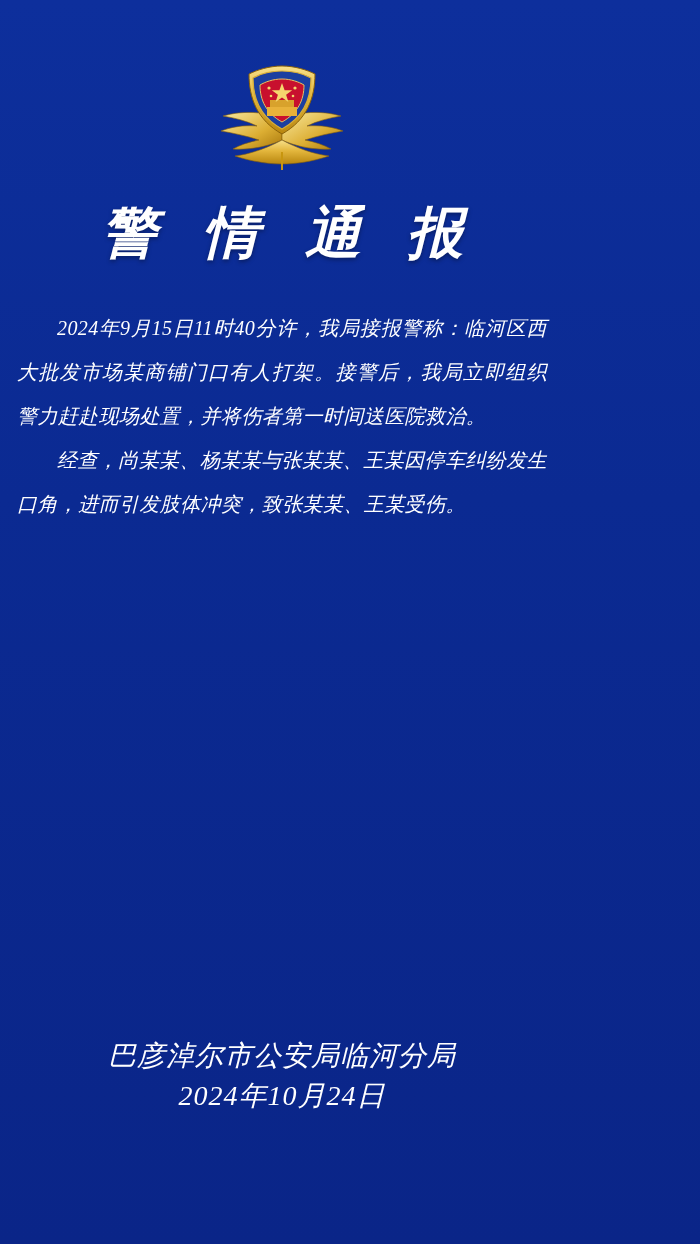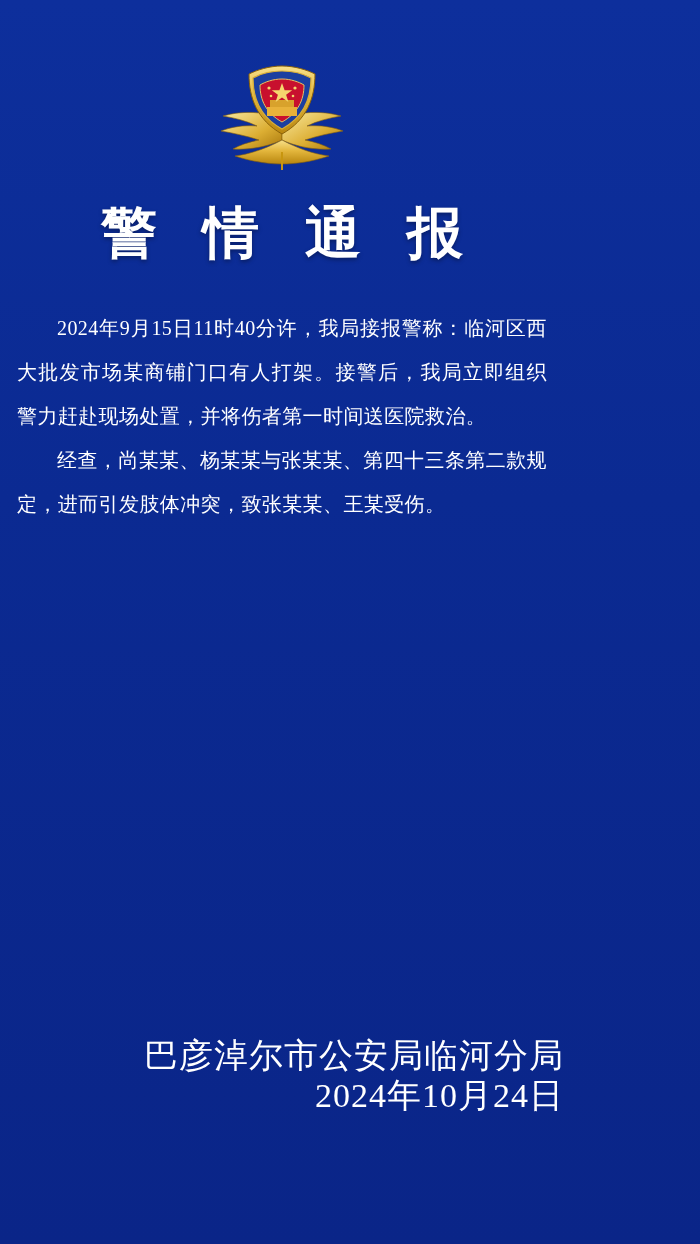--- a/index.html
+++ b/index.html
@@ -15,20 +15,21 @@
     color: #ffffff;
     overflow: hidden;
     position: relative;
   }
 
   .page {
     position: relative;
     width: 564px;
     height: 1244px;
     box-sizing: border-box;
+    font-style: italic;
   }
 
   
   .emblem-wrap {
     width: 100%;
     display: flex;
     justify-content: center;
     padding-top: 52px;
   }
   .emblem {
@@ -65,22 +66,22 @@
     margin: 0;
     text-indent: 2em;
   }
 
   
   .signature {
     position: absolute;
     left: 0;
     right: 0;
     bottom: 128px;
-    text-align: right;
-    font-size: 34px;
+    text-align: center;
+    font-size: 28px;
     line-height: 40px;
     color: #ffffff;
   }
   .signature div {
     letter-spacing: 1px;
   }
 </style>
 </head>
 <body>
 
@@ -125,21 +126,21 @@
         <circle cx="64" cy="44" r="1.3" fill="#f5d76e"></circle>
         <circle cx="86" cy="44" r="1.3" fill="#f5d76e"></circle>
       </svg>
     </div>
   </div>
 
   <div class="title">警 情 通 报</div>
 
   <div class="body-text">
     <p>2024年9月15日11时40分许，我局接报警称：临河区西大批发市场某商铺门口有人打架。接警后，我局立即组织警力赶赴现场处置，并将伤者第一时间送医院救治。</p>
-    <p>经查，尚某某、杨某某与张某某、第四十三条第二款规定，进而引发肢体冲突，致张某某、王某受伤。</p>
+    <p>经查，尚某某、杨某某与张某某、王某因停车纠纷发生口角，进而引发肢体冲突，致张某某、王某受伤。</p>
   </div>
 
   <div class="signature">
     <div>巴彦淖尔市公安局临河分局</div>
     <div>2024年10月24日</div>
   </div>
 
 </div>
 
 </body></html>

